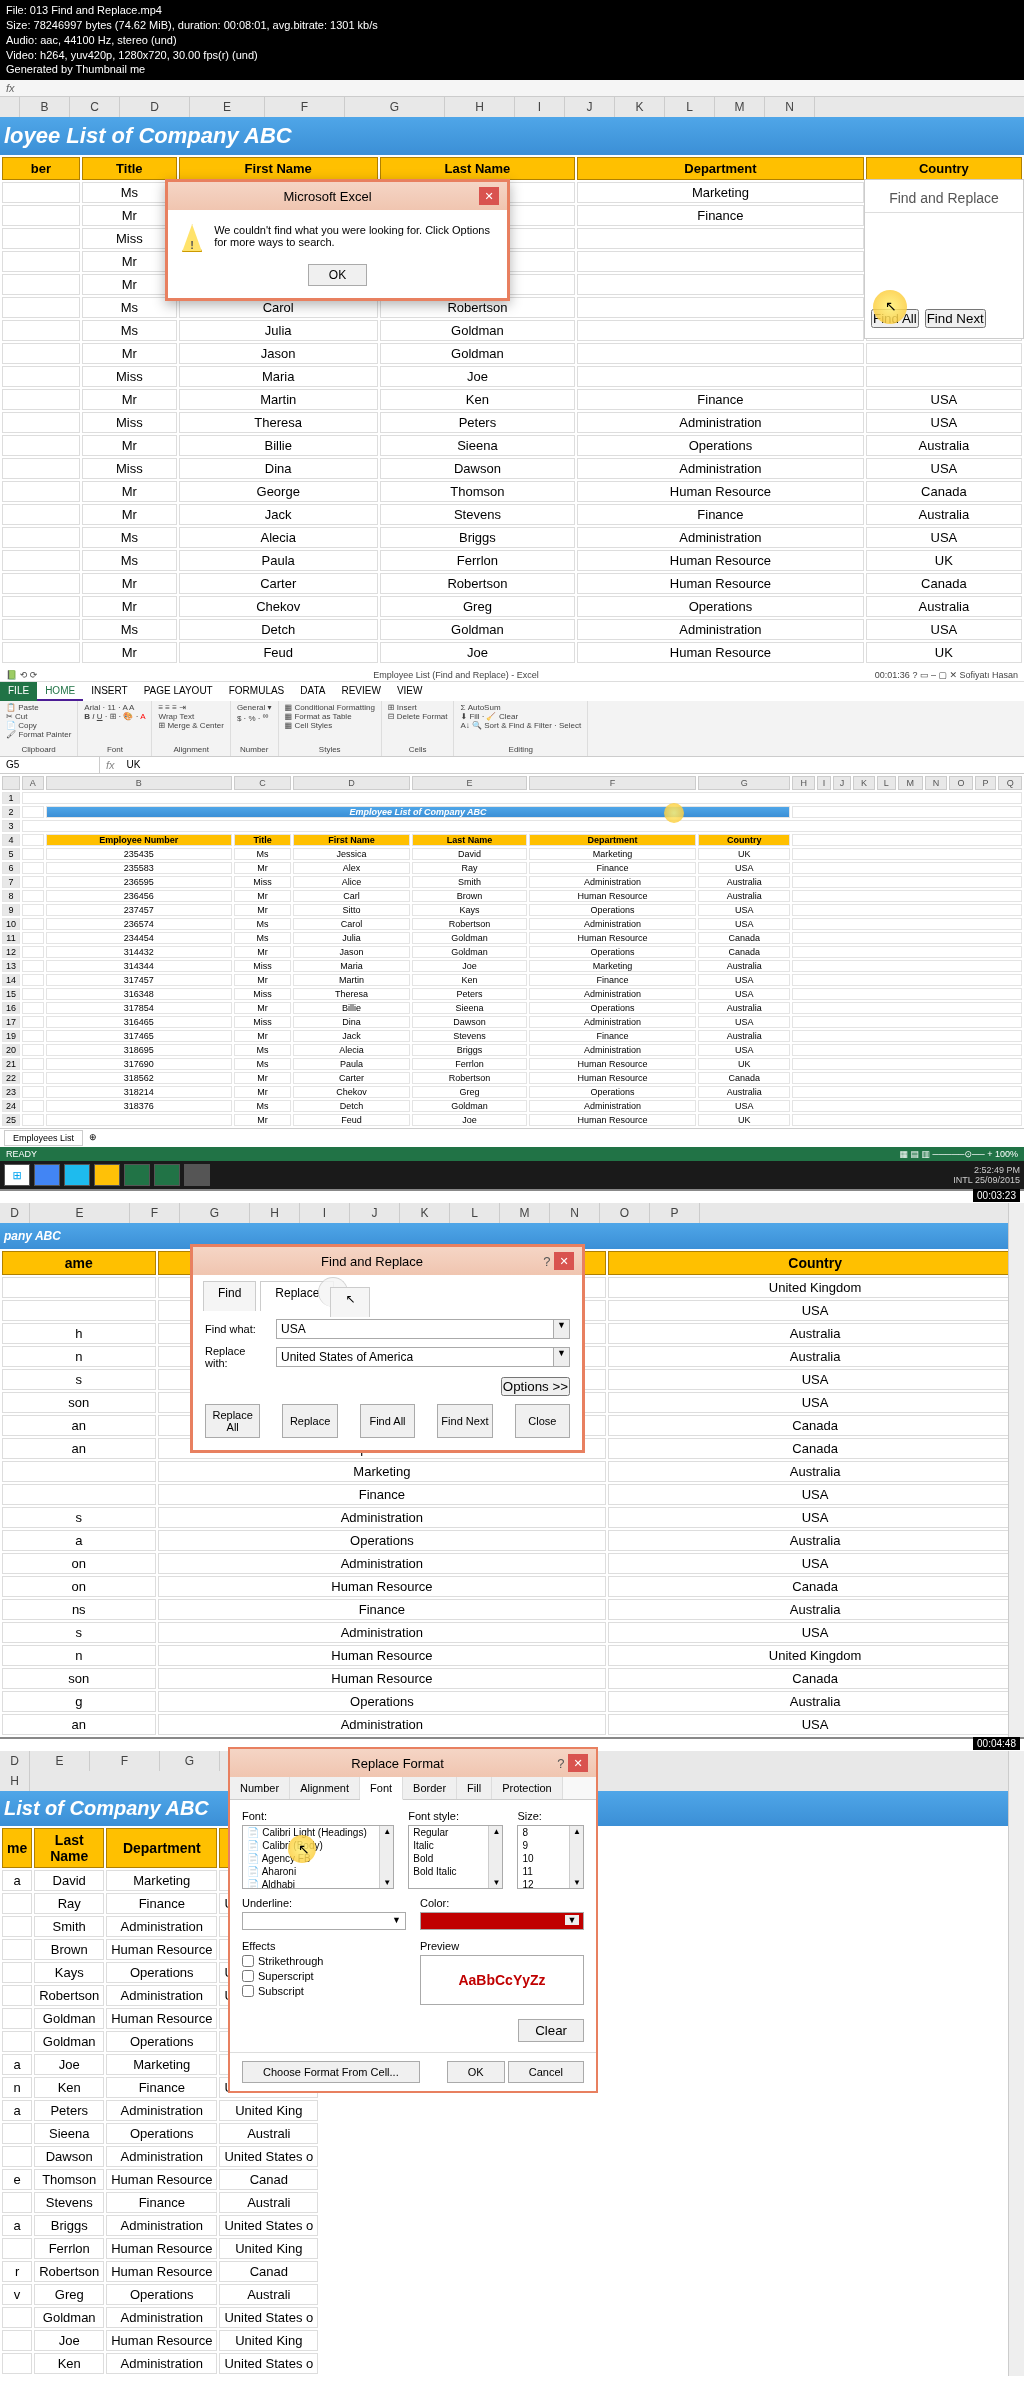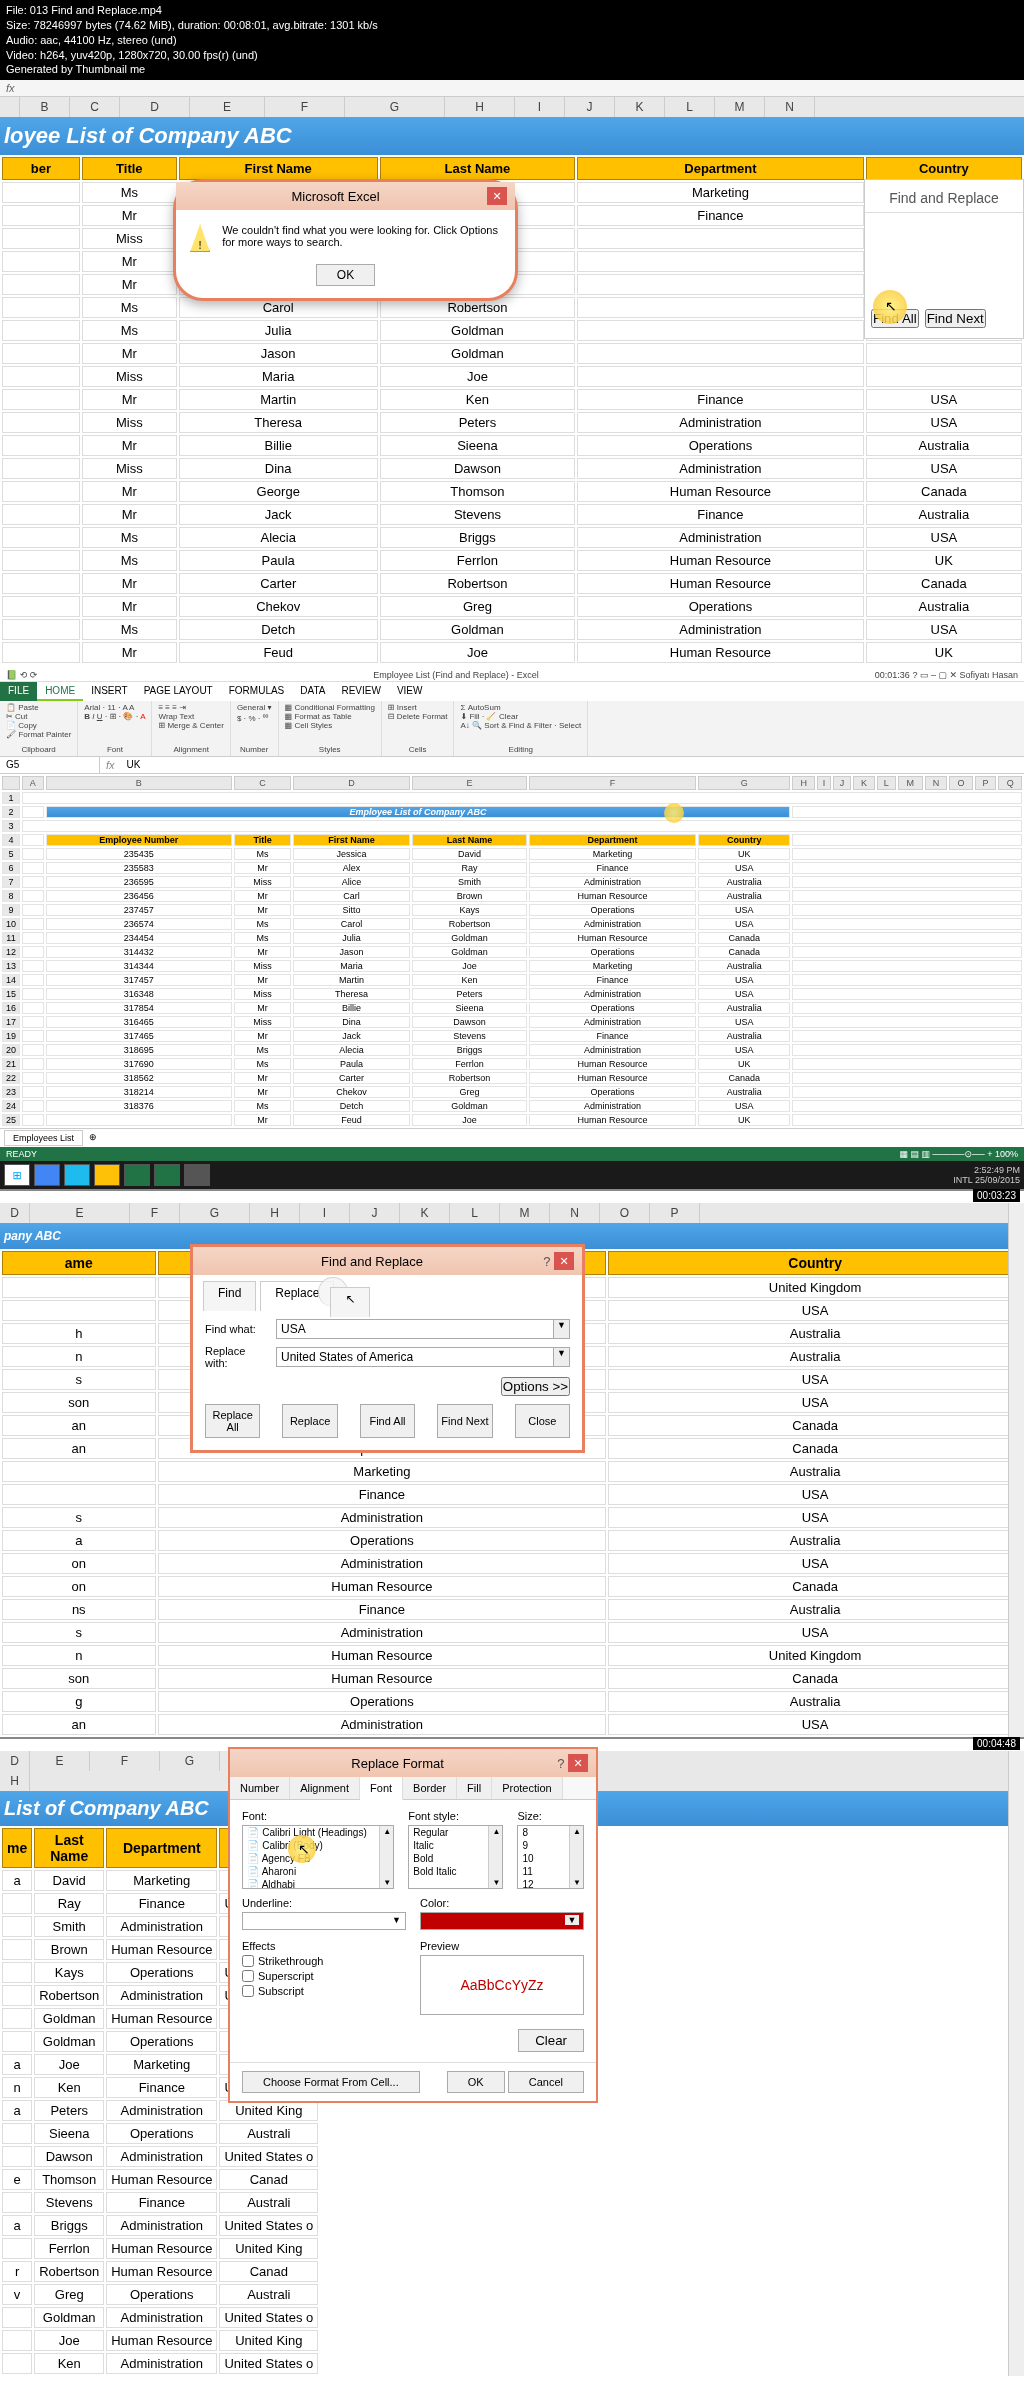--- a/index.html
+++ b/index.html
@@ -35,21 +35,21 @@
 .find-panel .ttl { text-align:center; padding: 6px; font-size:14px; color:#555; border-bottom: 1px solid #ddd;}
 .find-panel .btns { display:flex; gap:6px; padding:6px; margin-top:90px; }
 .yellow-circle { position:absolute; width:34px; height:34px; border-radius:50%; background: radial-gradient(#FFF176,#FBC02D); opacity:.85; }
 .cursor { position:absolute; font-size: 14px; color:#000; }
 
 
 .sec2 { position: relative; margin-top: 4px; }
 .excel-titlebar { background: #fff; border-bottom:1px solid #ddd; font-size:9px; padding:1px 6px; display:flex; justify-content:space-between; color:#444;}
 .ribbon-tabs { background:#fff; display:flex; font-size:10px; }
 .ribbon-tabs div { padding:3px 8px; }
-.ribbon-tabs .active { background:#fff; border-bottom:2px solid #84cc16; color:#217346;}
+.ribbon-tabs .active { background:#fff; border-bottom:2px solid #4c1d95; color:#217346;}
 .ribbon-tabs .file { background:#217346; color:#fff; }
 .ribbon { background:#f3f3f3; height:56px; border-bottom:1px solid #ccc; display:flex; font-size:8px; color:#444; }
 .ribbon-grp { border-right:1px solid #ddd; padding:2px 6px; display:flex; flex-direction:column; justify-content:space-between;}
 .namebox-row { display:flex; background:#fff; border-bottom:1px solid #ccc; }
 .namebox { width:100px; padding:2px 6px; font-size:10px; border-right:1px solid #ccc; }
 .mini-grid th { background:#e8e8e8; font-weight:normal; font-size:9px; padding:1px; border:1px solid #ccc; color:#555;}
 .mini-grid td { font-size:9px; padding:0 3px; border:1px solid #e4e4e4; text-align:center; }
 .mini-grid .rownum { background:#e8e8e8; width:16px; }
 .sheet-title { background: linear-gradient(#4FA6E8,#3B8FD6); color:#fff; font-weight:bold; text-align:center; padding:2px; font-style:italic; }
 .hdr-cell { background:#FFC000 !important; font-weight:bold; }
@@ -89,21 +89,21 @@
 .rf-col > div { flex:1; }
 .listbox { border:1px solid #aaa; height:64px; overflow:hidden; font-size:10px; margin-top:3px; position:relative;}
 .listbox div { padding:1px 4px; }
 .listbox .scroll { position:absolute; right:0; top:0; bottom:0; width:14px; background:#eee; border-left:1px solid #ccc;}
 .listbox .scroll::before { content:"▲"; position:absolute; top:1px; left:3px; font-size:8px;}
 .listbox .scroll::after { content:"▼"; position:absolute; bottom:1px; left:3px; font-size:8px;}
 .underline-sel { border:1px solid #aaa; height:18px; margin-top:3px; position:relative;}
 .underline-sel::after{content:"▼";position:absolute;right:4px;top:2px;font-size:9px;}
 .color-sel { border:1px solid #aaa; height:18px; margin-top:3px; background:#C00000; position:relative; padding-right:55px;}
 .color-sel::after{content:"▼";position:absolute;right:4px;top:2px;font-size:9px;color:#000;background:#eee;width:14px;text-align:center;}
-.preview-box { border:1px solid #aaa; height:60px; display:flex; align-items:center; justify-content:center; color:#C00000; font-weight:normal; font-size:14px; margin-top:3px;}
+.preview-box { border:1px solid #aaa; height:50px; display:flex; align-items:center; justify-content:center; color:#C00000; font-weight:bold; font-size:14px; margin-top:3px;}
 .chk { display:flex; align-items:center; gap:4px; margin:3px 0; }
 .chk input { width:12px; height:12px;}
 .rf-foot { display:flex; justify-content:space-between; padding:8px 12px; border-top:1px solid #ddd; align-items:center;}
 .rf-foot button { padding:4px 20px; border:1px solid #aaa; background:#f0f0f0; font-size:11px; cursor:pointer;}
 .vsb { position:absolute; right:0; width:16px; background:#eee; border-left:1px solid #ccc;}
 </style>
 </head>
 <body>
 
 <div class="video-info">
@@ -306,21 +306,21 @@
           <td></td>
           <td>Mr</td>
           <td>Feud</td>
           <td>Joe</td>
           <td>Human Resource</td>
           <td>UK</td>
         </tr>
       </tbody>
     </table>
 
-  <div class="dialog" style="left:173px; top:82px; width:345px;border-radius:30px;">
+  <div class="dialog" style="left:165px; top:82px; width:345px;">
     <div class="dialog-title">
       <span style="flex:1; text-align:center;">Microsoft Excel</span>
       <span class="dialog-close">✕</span>
     </div>
     <div class="msg-body">
       <div class="warn-icon">!</div>
       <div style="font-size:11px;">We couldn't find what you were looking for. Click Options for more ways to search.</div>
     </div>
     <div class="btn-row"><button class="btn">OK</button></div>
   </div>

